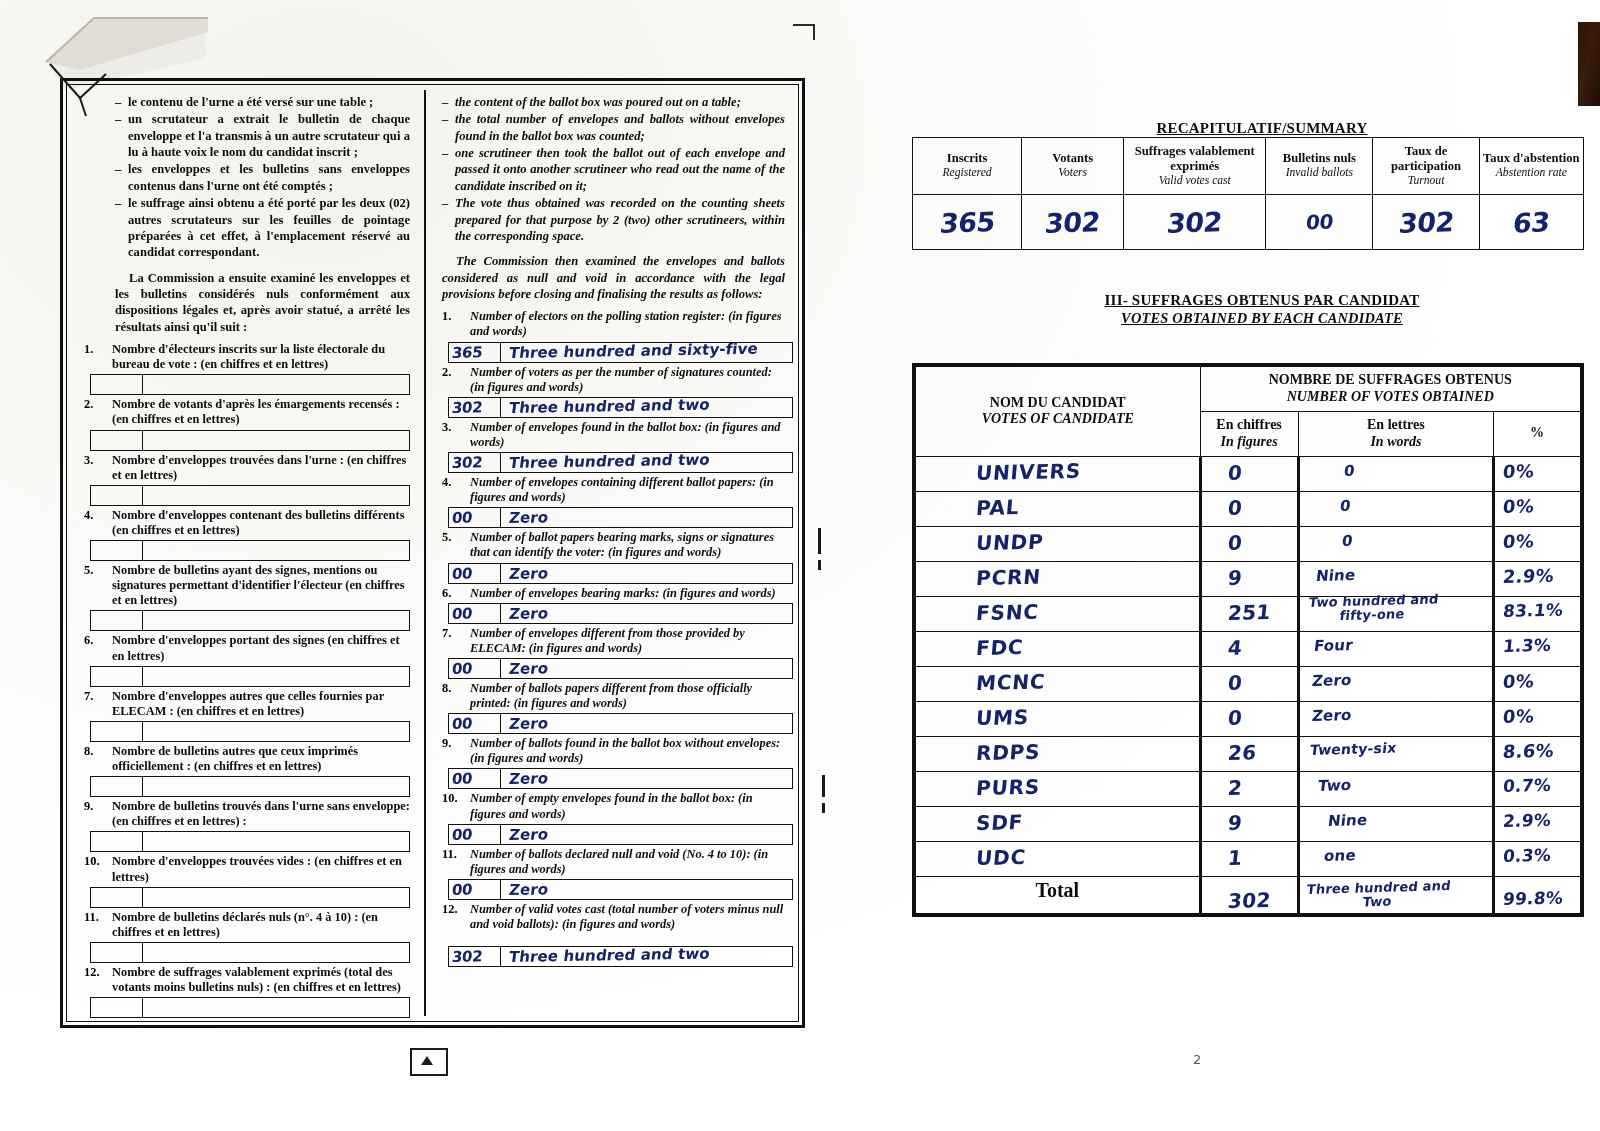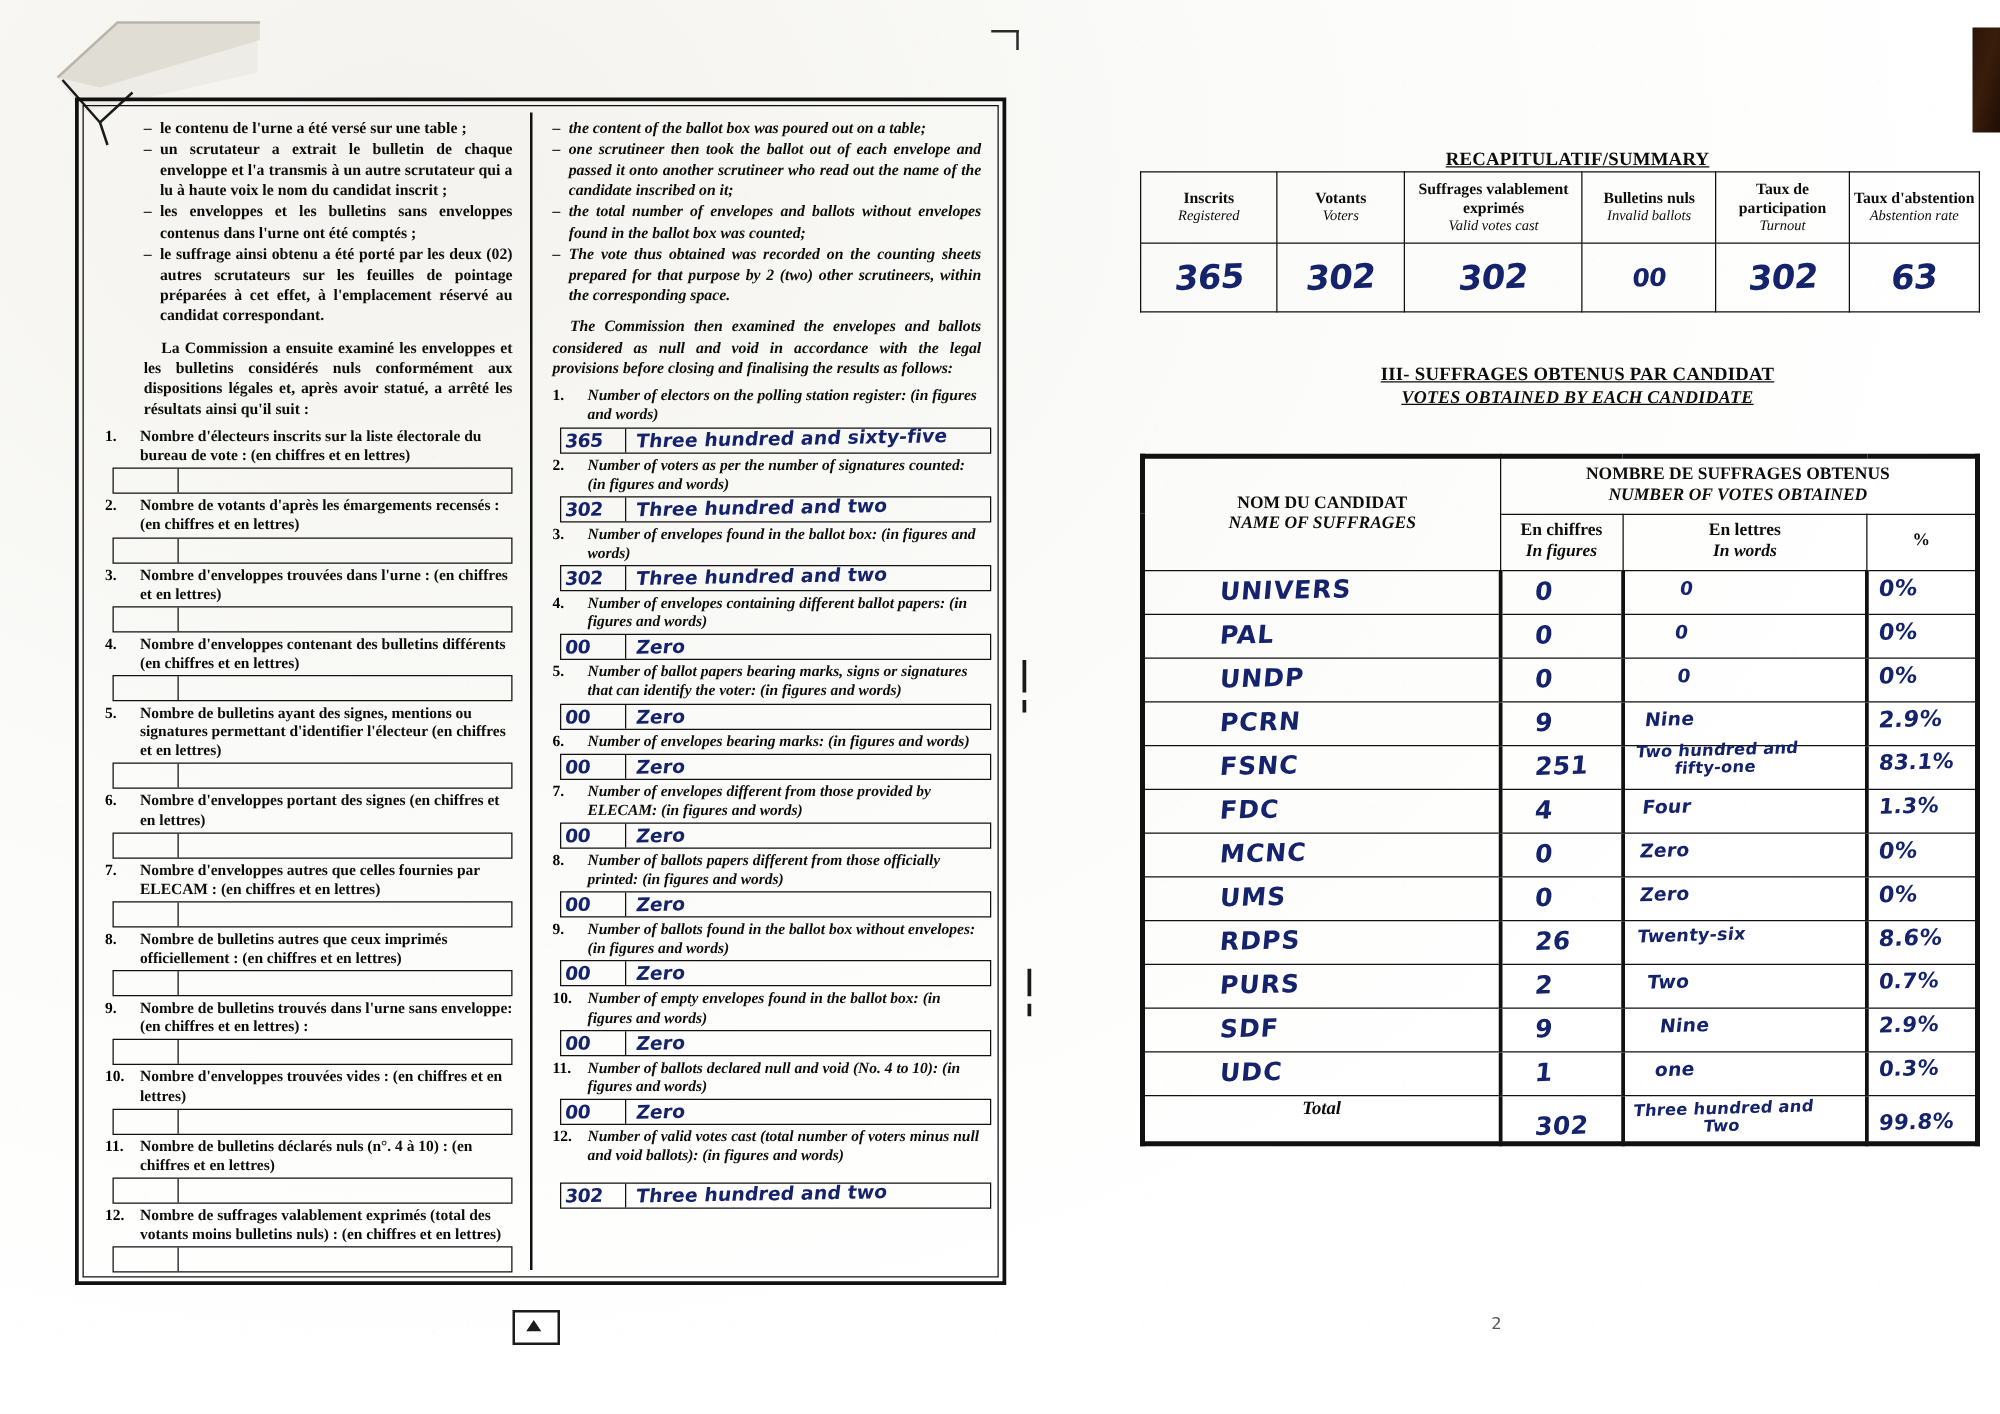--- a/index.html
+++ b/index.html
@@ -148,21 +148,21 @@
   
   #cand-wrap{margin-top:36px;}
   #cand{width:672px;border:4px solid #111;border-collapse:collapse;}
   #cand th{padding:5px 4px;font-size:14px;font-weight:700;line-height:1.2;}
   #cand th .it{display:block;font-style:italic;font-weight:700;}
   #cand td{height:34px;padding:0;position:relative;}
   .c-name{width:288px;}
   .c-fig{width:92px;}
   .c-words{width:196px;}
   .c-pct{width:82px;}
-  #cand td.tot{font-weight:700;font-size:15px;font-family:"Liberation Serif",serif;font-style:italic;}
+  #cand td.tot{font-weight:700;font-size:20px;font-family:"Liberation Serif",serif;}
   .thick-l{border-left-width:3px !important;}
 
   .hw-c{
     font-family:"DejaVu Sans", sans-serif;color:#14236b;font-weight:600;
     position:absolute;white-space:nowrap;transform-origin:left center;
   }
   .hw-name{left:60px;top:4px;font-size:20px;letter-spacing:.8px;
            transform:skewX(-6deg) rotate(-1.2deg);}
   .hw-num{left:26px;top:4px;font-size:20px;letter-spacing:.3px;
           transform:skewX(-7deg) rotate(-1.5deg);}
@@ -311,22 +311,22 @@
         </li>
       </ol>
     </div>
 
     <div class="col-divider"></div>
 
     <div class="col col-en">
       <div class="lead en">
         <ul>
           <li>the content of the ballot box was poured out on a table;</li>
+          <li>the total number of envelopes and ballots without envelopes found in the ballot box was counted;</li>
           <li>one scrutineer then took the ballot out of each envelope and passed it onto another scrutineer who read out the name of the candidate inscribed on it;</li>
-          <li>the total number of envelopes and ballots without envelopes found in the ballot box was counted;</li>
           <li>The vote thus obtained was recorded on the counting sheets prepared for that purpose by 2 (two) other scrutineers, within the corresponding space.</li>
         </ul>
         <p>The Commission then examined the envelopes and ballots considered as null and void in accordance with the legal provisions before closing and finalising the results as follows:</p>
       </div>
 
       <ol class="items">
         <li>
           <div class="q">Number of electors on the polling station register: (in figures and words)</div>
           <div class="ansbox">
             <div class="fig">
@@ -516,21 +516,21 @@
       <span class="it">VOTES OBTAINED BY EACH CANDIDATE</span>
     </div>
   </div>
 
   <div id="cand-wrap">
     <table class="grid" id="cand">
       <thead>
         <tr>
           <th class="c-name" rowspan="2">
             <span>NOM DU CANDIDAT</span>
-            <span class="it">NAME OF SUFFRAGES</span>
+            <span class="it">VOTES OF CANDIDATE</span>
           </th>
           <th colspan="3">
             <span>NOMBRE DE SUFFRAGES OBTENUS</span>
             <span class="it">NUMBER OF VOTES OBTAINED</span>
           </th>
         </tr>
         <tr>
           <th class="c-fig sm">
             <span>En chiffres</span>
             <span class="it">In figures</span>

